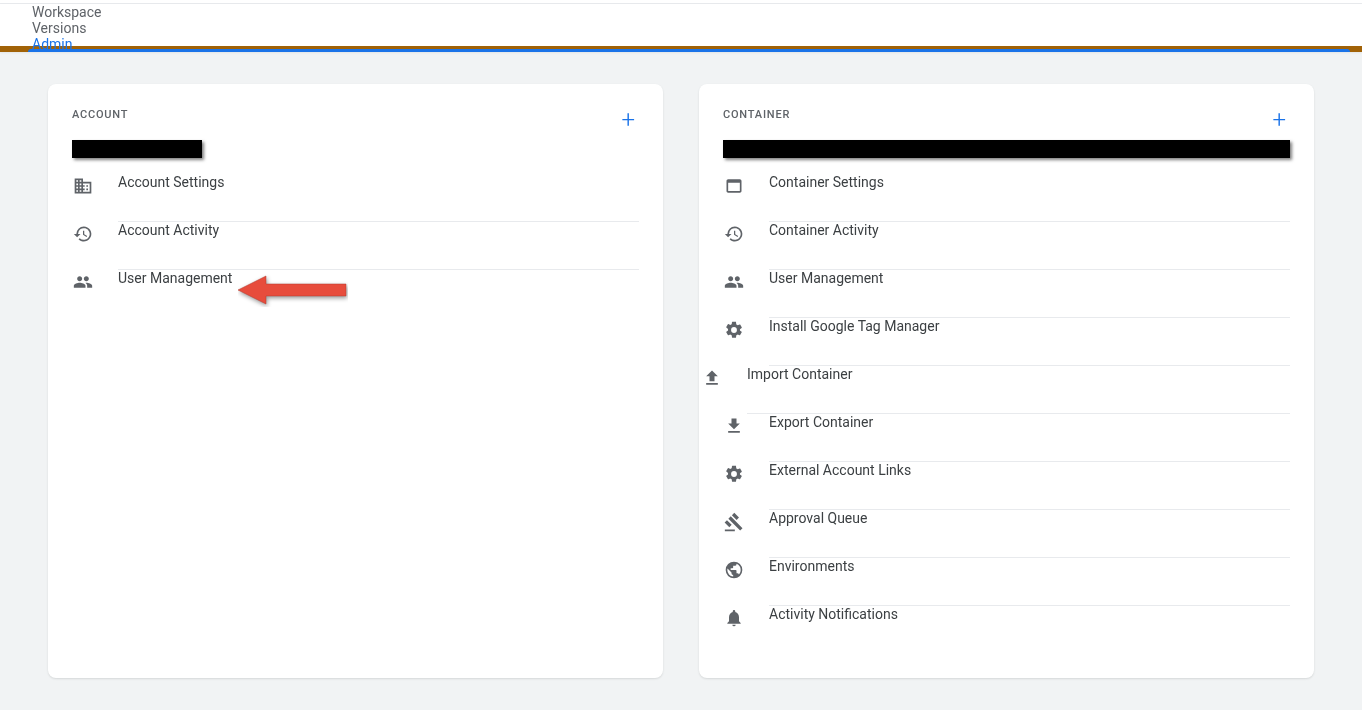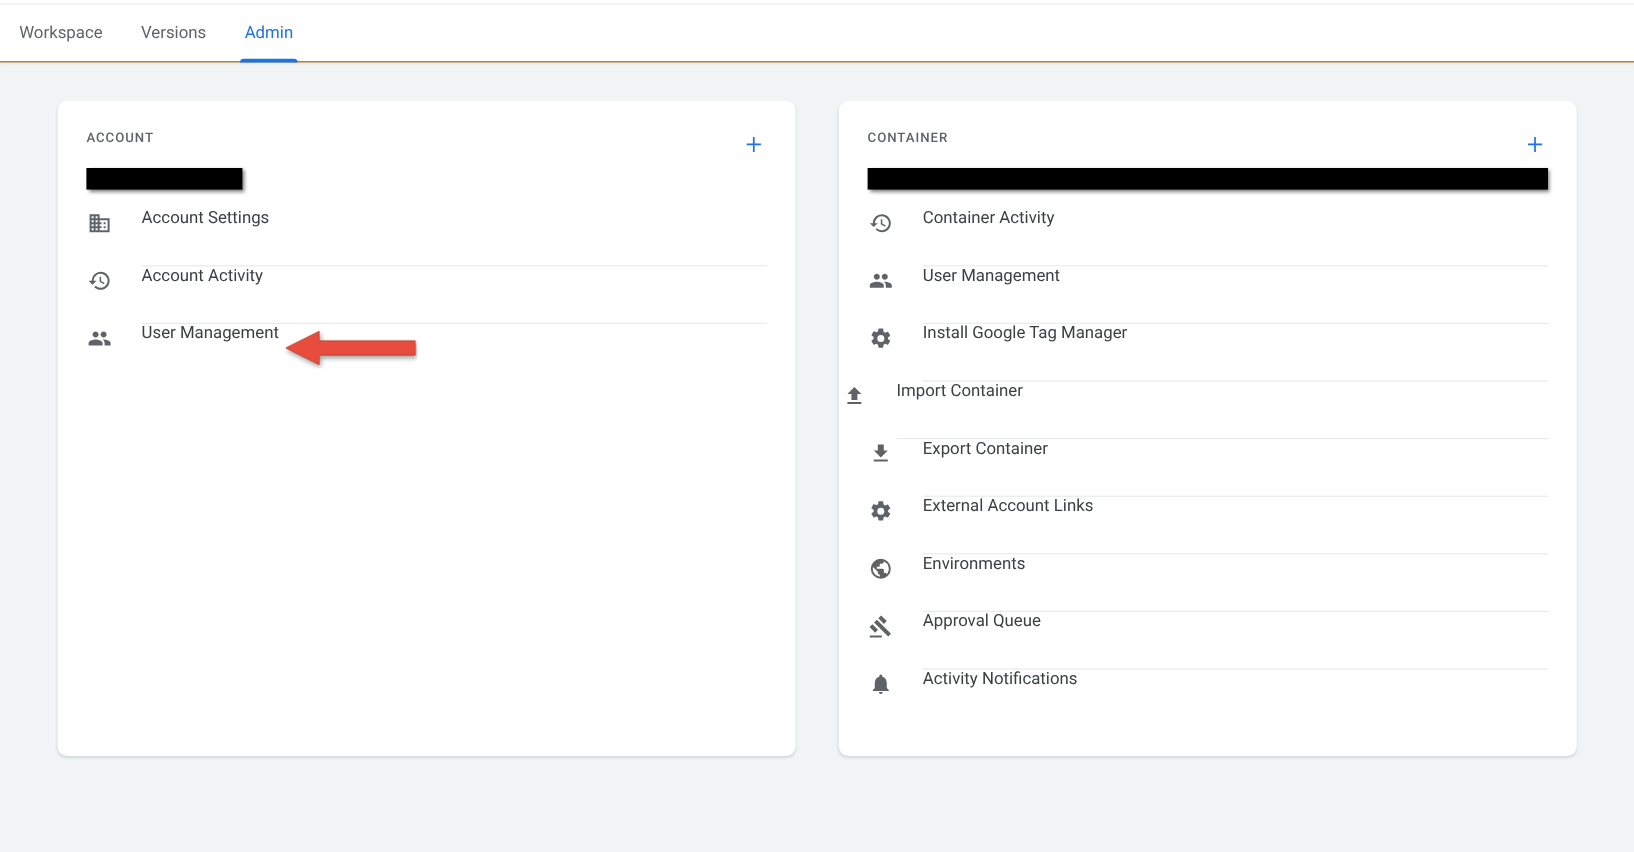--- a/index.html
+++ b/index.html
@@ -12,25 +12,26 @@
     color: #3c4043;
   }
   .topbar {
     background: #fff;
     height: 4px;
     border-bottom: 1px solid #e8eaed;
   }
   .tabs {
     background: #fff;
     display: flex;
-    padding-left: 0;
+    padding-left: 16px;
     height: 48px;
-    border-bottom: 1px solid #a16207;
+    border-bottom: 6px solid #a16207;
     box-shadow: 0 1px 2px rgba(0,0,0,0.06);
     position: relative;
+    flex-direction: column;
   }
   .tab {
     padding: 0 16px;
     height: 48px;
     display: flex;
     align-items: center;
     font-size: 14px;
     color: #5f6368;
     cursor: pointer;
     position: relative;
@@ -227,20 +228,30 @@
       <div class="card-title">CONTAINER</div>
       <div class="plus-btn">+</div>
     </div>
     <div class="redacted"></div>
 
     <ul class="menu-list">
       <li class="menu-item" style="margin-left:46px">
         <span class="icon-col" style="margin-left:-46px;width:46px">
             <span class="menu-icon">
               <svg viewBox="0 0 24 24" width="20" height="20">
+                <use href="#i-webasset"></use>
+              </svg>
+            </span>
+          </span>
+        <span>Container Settings</span>
+      </li>
+      <li class="menu-item" style="margin-left:46px">
+        <span class="icon-col" style="margin-left:-46px;width:46px">
+            <span class="menu-icon">
+              <svg viewBox="0 0 24 24" width="20" height="20">
                 <use href="#i-history"></use>
               </svg>
             </span>
           </span>
         <span>Container Activity</span>
       </li>
       <li class="menu-item" style="margin-left:46px">
         <span class="icon-col" style="margin-left:-46px;width:46px">
             <span class="menu-icon">
               <svg viewBox="0 0 24 24" width="20" height="20">
@@ -287,35 +298,35 @@
                 <use href="#i-settings"></use>
               </svg>
             </span>
           </span>
         <span>External Account Links</span>
       </li>
       <li class="menu-item" style="margin-left:46px">
         <span class="icon-col" style="margin-left:-46px;width:46px">
             <span class="menu-icon">
               <svg viewBox="0 0 24 24" width="20" height="20">
+                <use href="#i-gavel"></use>
+              </svg>
+            </span>
+          </span>
+        <span>Approval Queue</span>
+      </li>
+      <li class="menu-item" style="margin-left:46px">
+        <span class="icon-col" style="margin-left:-46px;width:46px">
+            <span class="menu-icon">
+              <svg viewBox="0 0 24 24" width="20" height="20">
                 <use href="#i-globe"></use>
               </svg>
             </span>
           </span>
         <span>Environments</span>
-      </li>
-      <li class="menu-item" style="margin-left:46px">
-        <span class="icon-col" style="margin-left:-46px;width:46px">
-            <span class="menu-icon">
-              <svg viewBox="0 0 24 24" width="20" height="20">
-                <use href="#i-gavel"></use>
-              </svg>
-            </span>
-          </span>
-        <span>Approval Queue</span>
       </li>
       <li class="menu-item" style="margin-left:46px;border-bottom:none">
         <span class="icon-col" style="margin-left:-46px;width:46px">
             <span class="menu-icon">
               <svg viewBox="0 0 24 24" width="20" height="20">
                 <use href="#i-bell"></use>
               </svg>
             </span>
           </span>
         <span>Activity Notifications</span>

